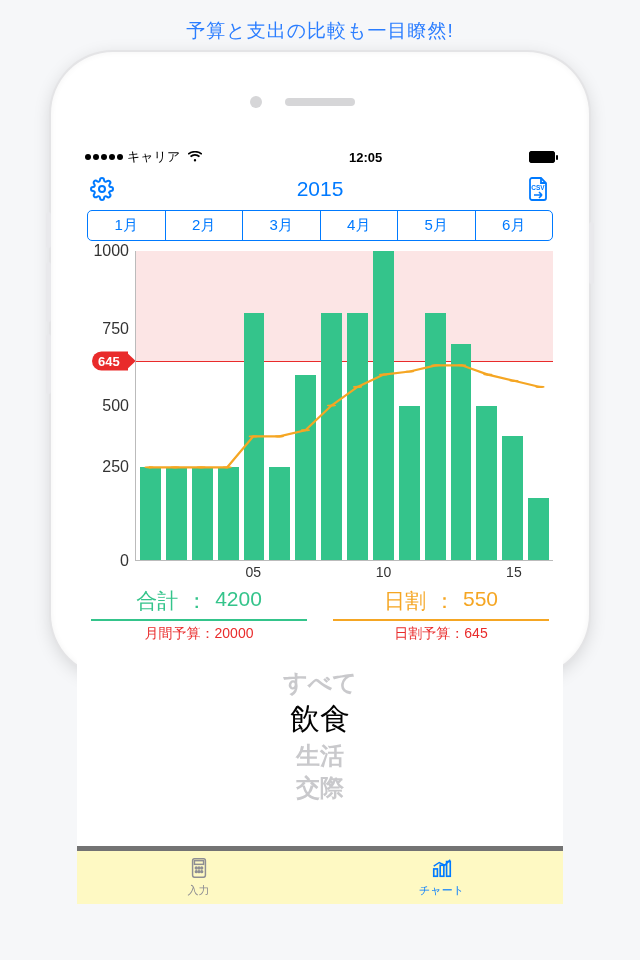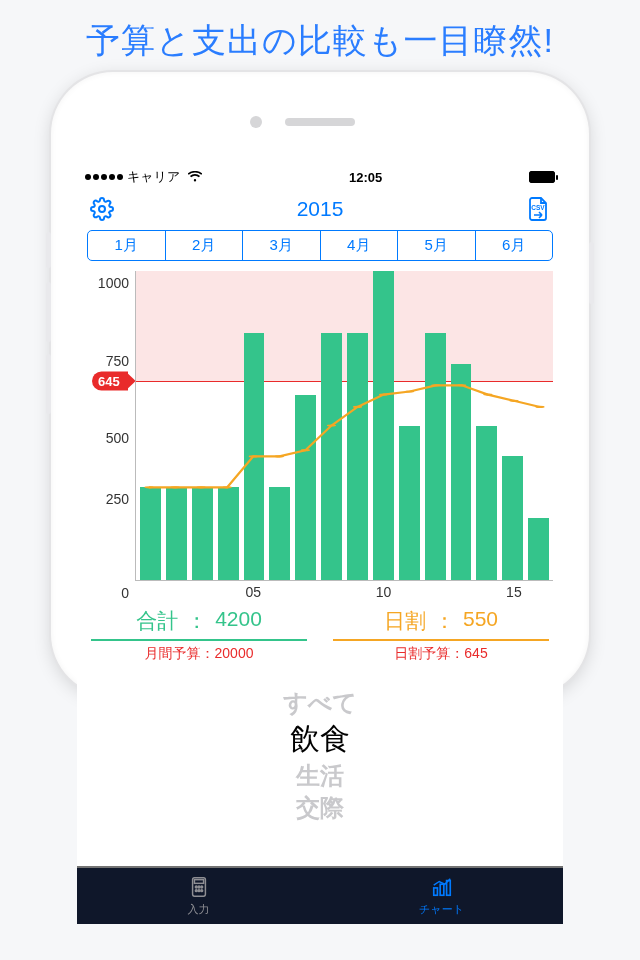--- a/index.html
+++ b/index.html
@@ -10,21 +10,21 @@
     --grey:#8e8e93;
     --lightgrey:#c7c7cc;
     --bg:#f6f7f9;
   }
   *{box-sizing:border-box;margin:0;padding:0;font-family:-apple-system,Helvetica,Arial,sans-serif;}
   body{background:var(--bg);width:640px;height:960px;overflow:hidden;}
   
   .tagline{
     text-align:center;
     color:#2a7dff;
-    font-size:34px;
+    font-size:19px;
     font-weight:400;
     padding:18px 0 8px;
     letter-spacing:1px;
   }
   
   .phone{
     width:538px;
     height:624px;
     margin:0 auto;
     background:#fff;
@@ -75,21 +75,21 @@
     padding:5px 0;border-right:1px solid var(--blue);
   }
   .month-cell:last-child{border-right:none;}
   .month-cell.selected{background:var(--blue);color:#fff;}
   
   .chart-wrap{padding:8px 10px 0 10px;}
   .chart{
     position:relative;height:310px;display:flex;
   }
   .yaxis{width:48px;position:relative;}
-  .yaxis span{position:absolute;right:6px;font-size:14px;color:#333;transform:translateY(-50%);margin-top:12px;}
+  .yaxis span{position:absolute;right:6px;font-size:16px;color:#333;transform:translateY(-50%);}
   .plot{flex:1;position:relative;border-left:1px solid #bbb;border-bottom:1px solid #bbb;}
   .overband{position:absolute;left:0;right:0;background:rgba(233,43,43,.12);}
   .thresh-line{position:absolute;left:0;right:0;height:0;border-top:1.5px solid var(--red);}
   .thresh-badge{
     position:absolute;left:-44px;transform:translateY(-50%);
     background:var(--red);color:#fff;font-size:13px;font-weight:600;
     padding:2px 8px 2px 6px;border-radius:10px 0 0 10px;
   }
   .thresh-badge::after{content:"";position:absolute;right:-8px;top:0;bottom:0;width:10px;
     background:var(--red);clip-path:polygon(0 0,100% 50%,0 100%);}
@@ -105,21 +105,21 @@
   .summary .main .sep{margin:0 4px;}
   .summary .col.total .main{color:var(--green);border-color:var(--green);}
   .summary .col.daily .main{color:var(--orange);border-color:var(--orange);}
   .summary .sub{text-align:center;color:var(--red);font-size:14px;margin-top:4px;}
   
   .picker{margin-top:22px;text-align:center;line-height:1.35;}
   .picker .faded{color:#c9c9cc;font-size:24px;font-weight:bold;}
   .picker .selected{color:#000;font-size:30px;font-weight:400;}
   
   .tabbar{
-    margin-top:auto;height:58px;border-top:2px solid #737373;background:#0f172a;
+    margin-top:auto;height:58px;border-top:5px solid #737373;background:#fef9c3;
     display:flex;
     text-align:center;
   }
   .tabbar .tab{flex:1;display:flex;flex-direction:column;align-items:center;justify-content:center;gap:2px;color:var(--grey);font-size:11px;}
   .tabbar .tab.active{color:var(--blue);}
   .tabicon{width:26px;height:22px;}
 </style>
 </head>
 <body>
 

